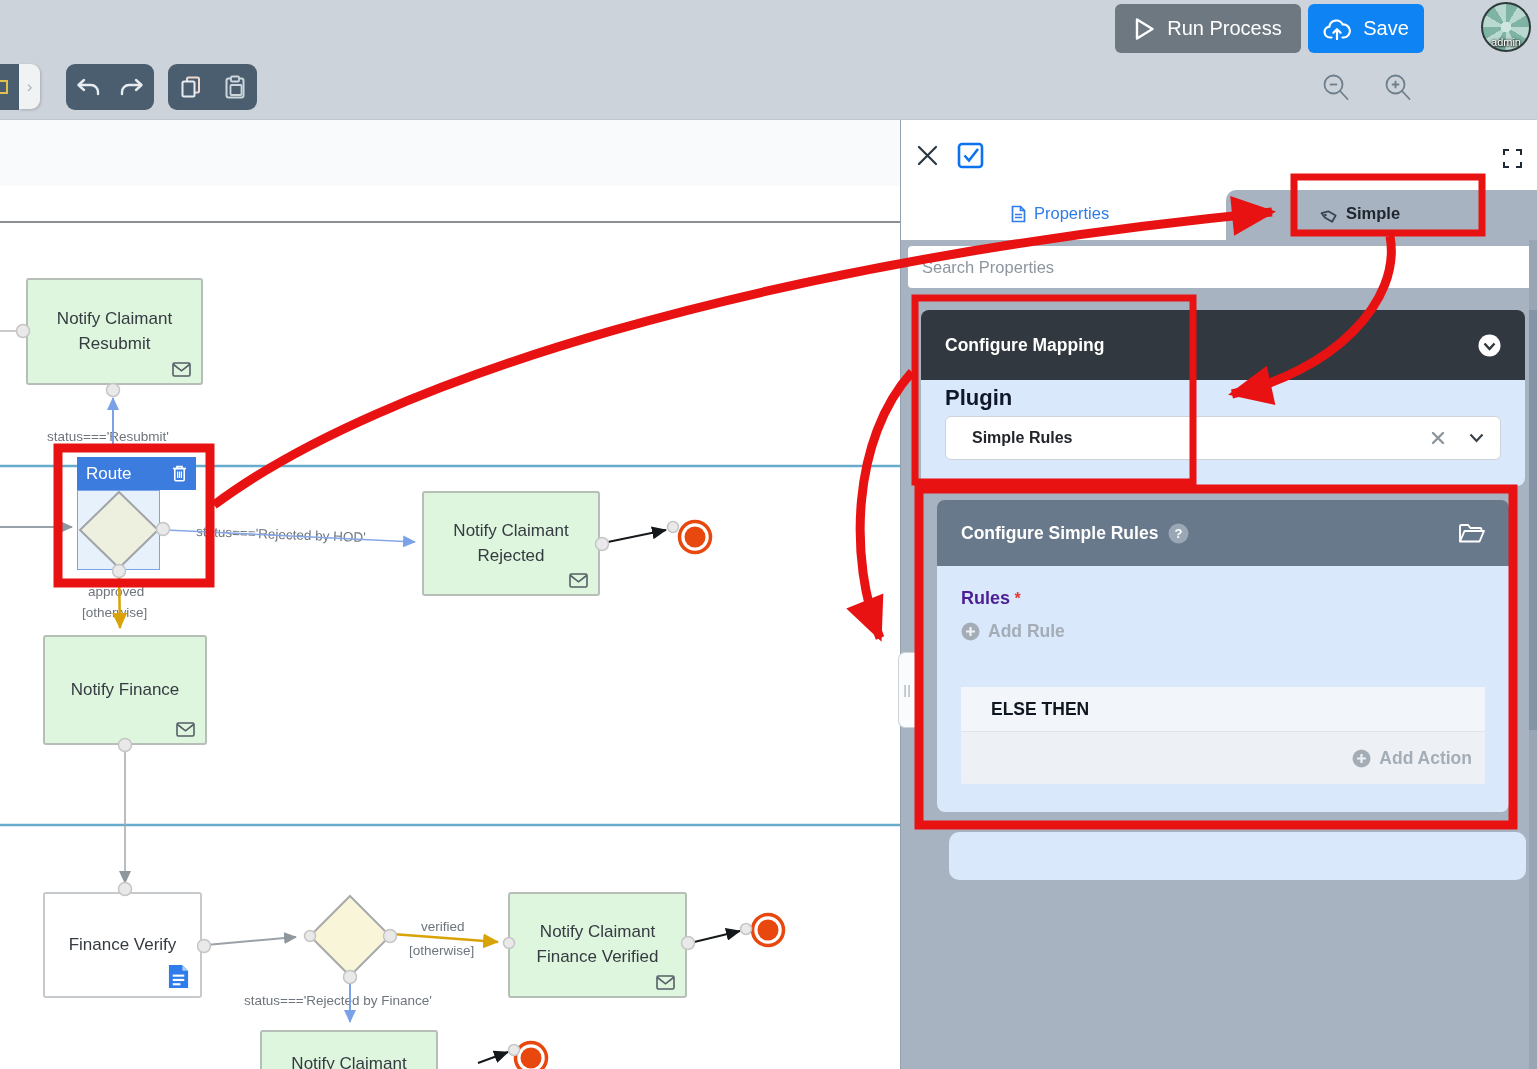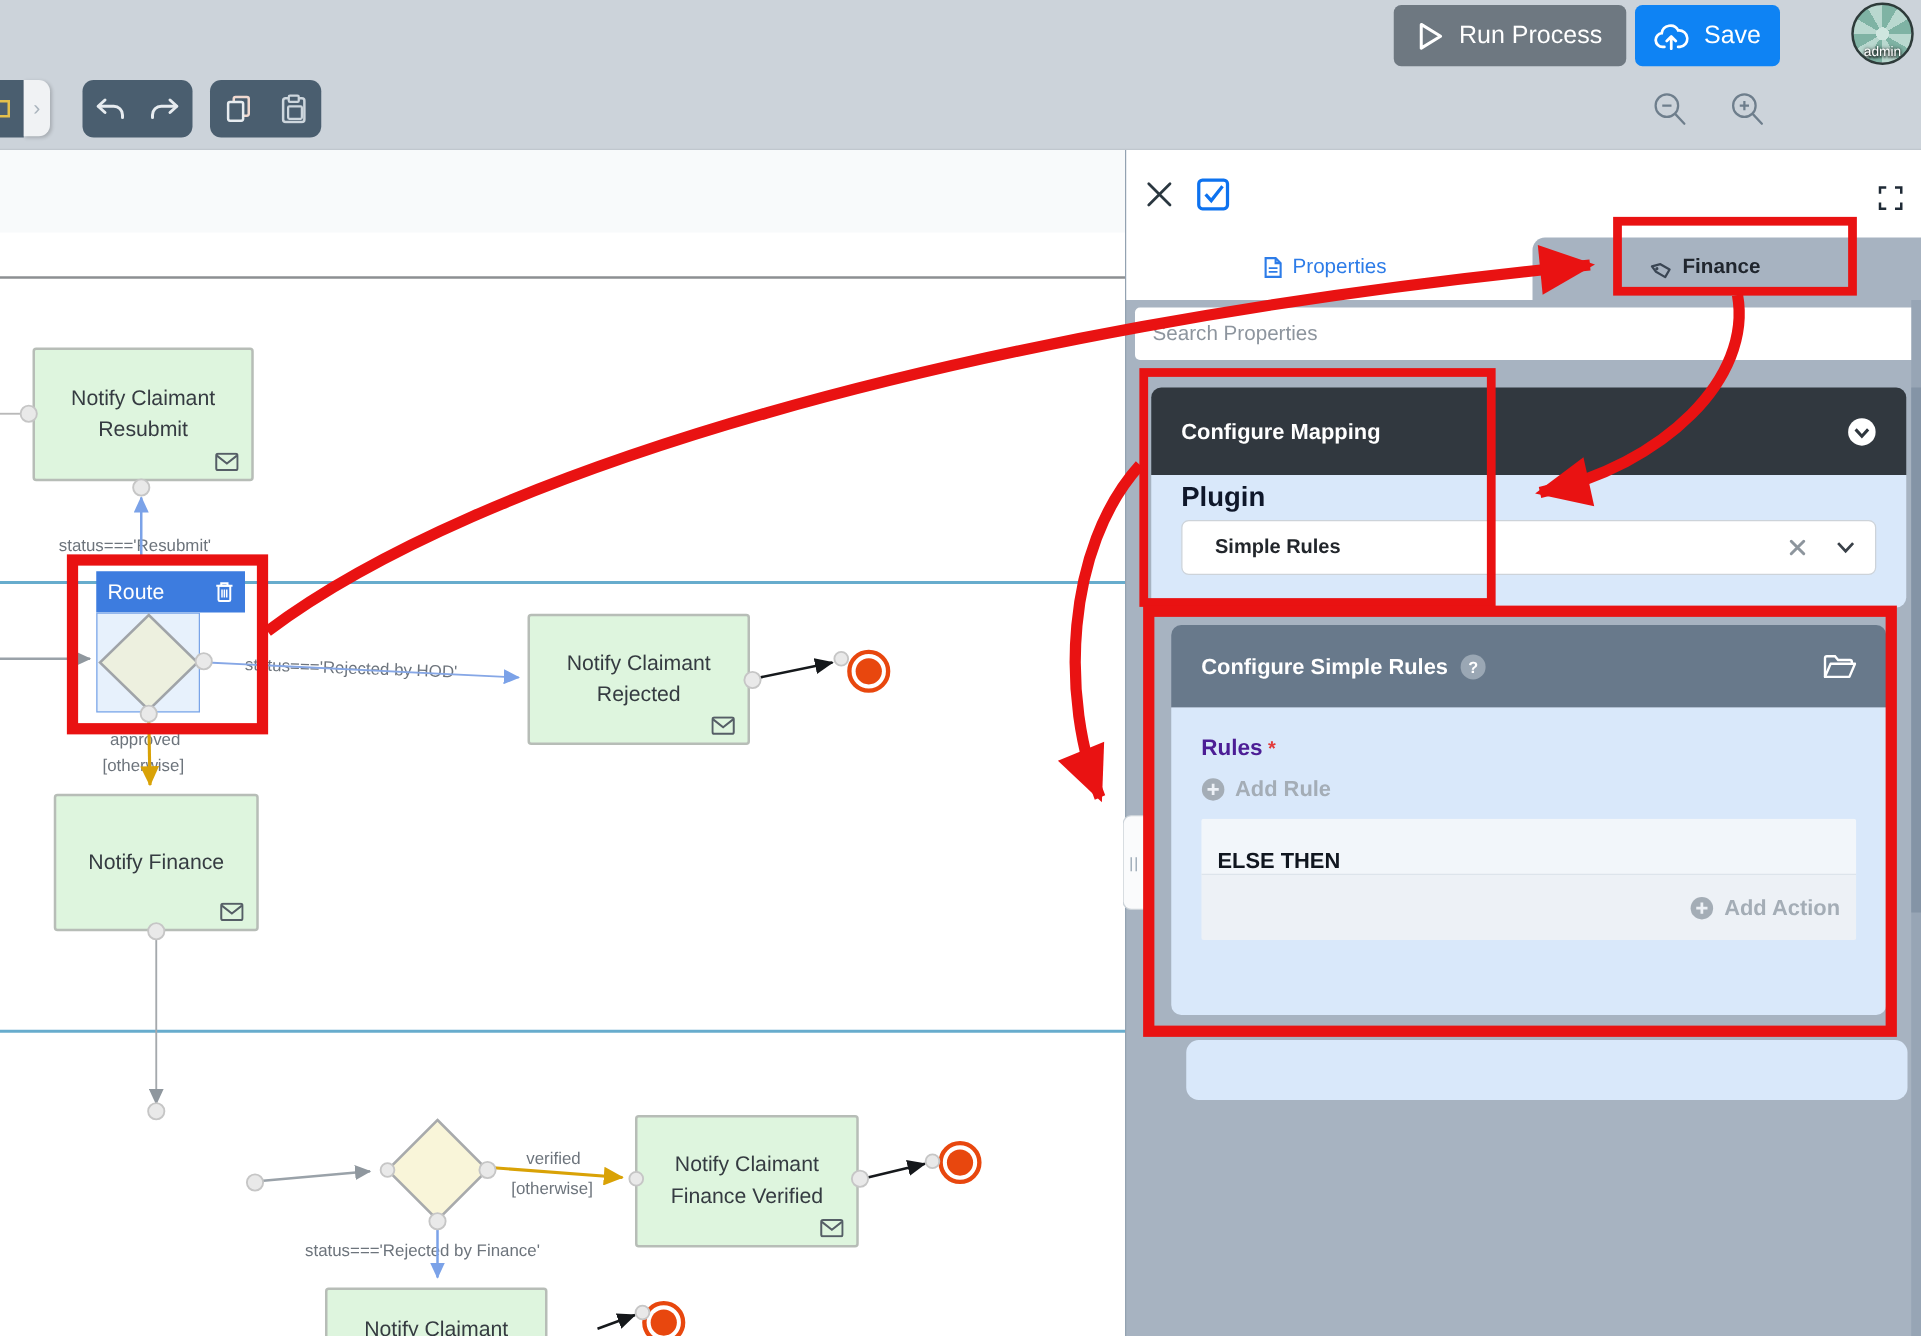--- a/index.html
+++ b/index.html
@@ -56,22 +56,22 @@
   .dropdown{position:absolute;left:24px;top:36px;width:556px;height:44px;background:#fff;border:1px solid #cdd3d9;
     border-radius:6px;display:flex;align-items:center;padding:0 16px 0 26px;cursor:pointer;}
   .dropdown .val{flex:1;font-size:16px;font-weight:600;color:#22262b;}
   .sr-card{left:36px;top:380px;width:572px;}
   .sr-head{height:66px;background:#68798b;gap:10px;}
   .sr-body{background:#d9e8fa;border-radius:0 0 8px 8px;position:relative;height:246px;padding:22px 24px 0 24px;}
   .rules-label{font-size:18px;font-weight:600;color:#4c1d95;text-align:center;}
   .req{color:#e23a3a;font-weight:600;}
   .addline{display:flex;align-items:center;gap:8px;color:#a4adb6;font-size:17.5px;font-weight:600;margin-top:12px;cursor:pointer;}
   .rule-table{margin-top:13px;border-radius:2px;overflow:hidden;}
-  .rule-row1{height:45px;background:#f2f6fa;display:flex;align-items:flex-end;padding:0 13px;
-    font-size:17.5px;font-weight:bold;color:#10161f;border-bottom:1.5px solid #dde4eb;}
+  .rule-row1{height:45px;background:#f2f6fa;display:flex;align-items:center;padding:0 30px;
+    font-size:17.5px;font-weight:bold;color:#10161f;border-bottom:1.5px solid #dde4eb;margin-top:32px;}
   .rule-row2{height:52px;background:#edf1f6;display:flex;align-items:center;justify-content:flex-end;padding:0 13px;}
   .blue-strip{left:48px;top:712px;width:577px;height:48px;background:#d9e8fa;border-radius:10px;}
   .scrollbar{left:628px;top:120px;width:9px;height:829px;background:#97a5b5;}
   .scroll-thumb{left:628px;top:190px;width:9px;height:420px;background:#8494a6;}
   .drag-handle{left:898px;top:652px;width:18px;height:76px;background:#fafbfc;border:1px solid #ccd3d9;border-right:none;
     border-radius:7px 0 0 7px;z-index:6;display:flex;align-items:center;justify-content:center;
     color:#93a1af;font-size:12px;letter-spacing:1px;cursor:col-resize;}
   .ph-icons{left:0;top:0;width:637px;height:70px;}
   .icon-btn{position:absolute;cursor:pointer;}
   .overlay{pointer-events:none;}
@@ -206,20 +206,32 @@
   <div class="abs node green" style="left:43px;top:635px;width:164px;height:110px">
     <span>Notify Finance</span>
     <span class="tool-icon">
       <svg width="19" height="15" viewBox="0 0 19 15">
           <rect x="1" y="1" width="17" height="13" rx="1.5" fill="none" stroke="#555e66" stroke-width="1.6"></rect>
           <path d="M1.5 2.5 L9.5 8.8 L17.5 2.5" fill="none" stroke="#555e66" stroke-width="1.6"></path>
         </svg>
     </span>
   </div>
 
+  <div class="abs node white" style="left:43px;top:892px;width:159px;height:106px">
+    <span>Finance Verify</span>
+    <span class="tool-icon">
+      <svg width="23" height="27" viewBox="0 0 24 28">
+          <path d="M2 2 h14 l6 6 v18 h-20 z" fill="#2f7ceb"></path>
+          <path d="M16 2 l6 6 h-6 z" fill="#a9c9f6"></path>
+          <rect x="6" y="12" width="12" height="2.2" fill="#fff"></rect>
+          <rect x="6" y="16.5" width="12" height="2.2" fill="#fff"></rect>
+          <rect x="6" y="21" width="8" height="2.2" fill="#fff"></rect>
+        </svg>
+    </span>
+  </div>
 
   <div class="abs node green" style="left:508px;top:892px;width:179px;height:106px">
     <span>Notify Claimant Finance Verified</span>
     <span class="tool-icon">
       <svg width="19" height="15" viewBox="0 0 19 15">
           <rect x="1" y="1" width="17" height="13" rx="1.5" fill="none" stroke="#555e66" stroke-width="1.6"></rect>
           <path d="M1.5 2.5 L9.5 8.8 L17.5 2.5" fill="none" stroke="#555e66" stroke-width="1.6"></path>
         </svg>
     </span>
   </div>
@@ -337,21 +349,21 @@
 
     <div class="tab tab-map">
       <span>
         <svg width="19" height="18" viewBox="0 0 19 18">
             <g transform="rotate(-15 9 9)">
               <path d="M3 6.5 h7 l6 6 -5 5 -6 -6 z" fill="none" stroke="#3a4654" stroke-width="1.8" stroke-linejoin="round"></path>
               <circle cx="6.3" cy="9.3" r="1.3" fill="#3a4654"></circle>
             </g>
           </svg>
       </span>
-      <span>Finance</span>
+      <span>Simple</span>
     </div>
 
     <input class="abs search" type="text" placeholder="Search Properties" style="">
 
     <div class="card cm-card">
       <div class="card-head cm-head">
         <span>Configure Mapping</span>
         <span style="flex:1"></span>
         <span>
           <svg width="23" height="23" viewBox="0 0 23 23">

